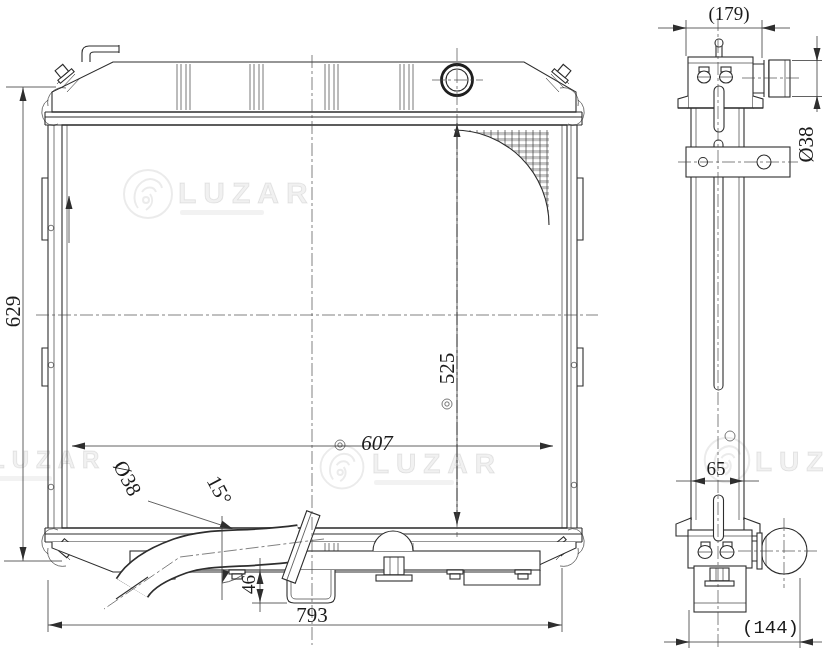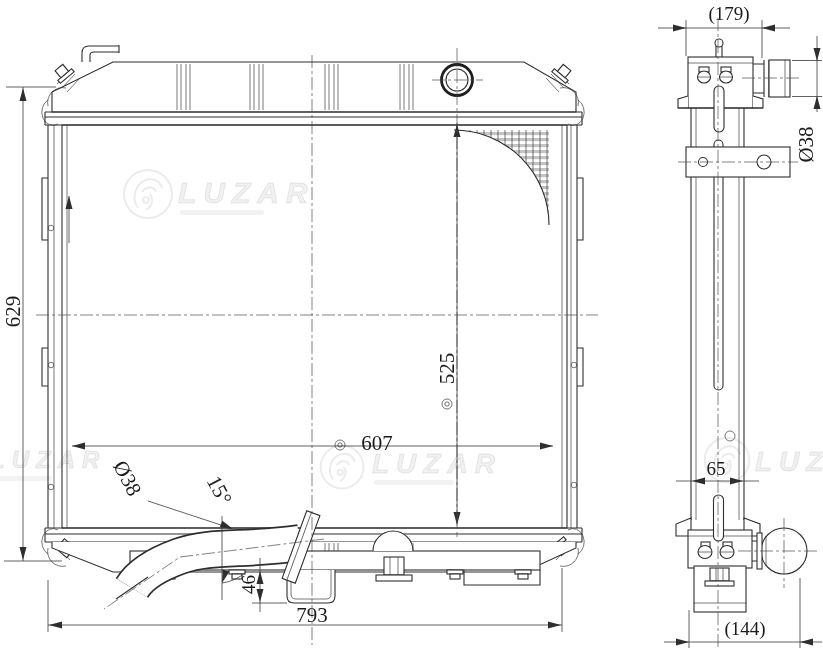--- a/index.html
+++ b/index.html
@@ -18,21 +18,21 @@
   .pin { stroke:#ffffff; stroke-width:34.5; fill:none; }
 
   
   .dim { position:absolute; font-family:"Liberation Serif", serif; font-size:21px; color:#1b1b1b;
          text-align:center; white-space:nowrap; line-height:1; }
   .dim.small { font-size:19px; }
   .rot-ccw { transform:rotate(-90deg); transform-origin:center center; }
   .rot-62  { transform:rotate(62deg);  transform-origin:center center; }
 
   
-  .wm { position:absolute; pointer-events:none;font-style:italic; }
+  .wm { position:absolute; pointer-events:none; }
   .wm-text { position:absolute; font-family:"Liberation Sans", sans-serif; font-weight:700;
              letter-spacing:7px; color:rgba(0,0,0,0.055); -webkit-text-stroke:1px rgba(0,0,0,0.085);
              white-space:nowrap; line-height:1; }
   .wm-tag { position:absolute; height:4.5px; background:rgba(0,0,0,0.05); border-radius:2px; }
 </style>
 </head>
 <body>
 
 <div class="page">
 
@@ -393,24 +393,24 @@
         <path class="cl" d="M742,78 H802"></path>
         <path class="cl" d="M678,162 H798"></path>
         <path class="cl" d="M738,551 H818"></path>
         <path class="cl" d="M784,518 V588"></path>
       </g>
     </g>
   </svg>
 
   <span class="dim rot-ccw" style="left:-5px; top:301px; width:36px;">629</span>
   <span class="dim" style="left:290px; top:605px; width:44px;">793</span>
-  <span class="dim" style="left:352px; top:433px; width:50px;">607</span>
+  <span class="dim" style="left:352px; top:433px; width:50px;font-style:italic;">607</span>
   <span class="dim rot-ccw" style="left:429px; top:358px; width:36px;">525</span>
   <span class="dim rot-62" style="left:107px; top:468px; width:40px;">Ø38</span>
   <span class="dim rot-62" style="left:201px; top:480px; width:36px;">15°</span>
   <span class="dim small rot-ccw" style="left:236px; top:575px; width:24px;">46</span>
 
   <span class="dim small" style="left:700px; top:4px; width:58px;">(179)</span>
   <span class="dim rot-ccw" style="left:786px; top:134px; width:40px;">Ø38</span>
   <span class="dim small" style="left:703px; top:459px; width:26px;">65</span>
-  <span class="dim small" style="left:717px; top:619px; width:56px;">(144)</span>
+  <span class="dim small" style="left:742px; top:619px; width:56px;font-family:Liberation Mono, monospace;">(144)</span>
 
 </div>
 
 </body></html>

